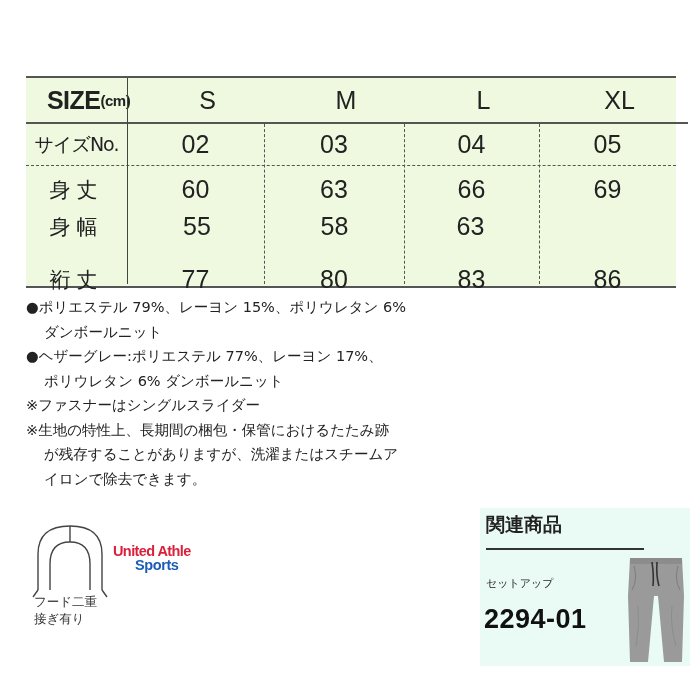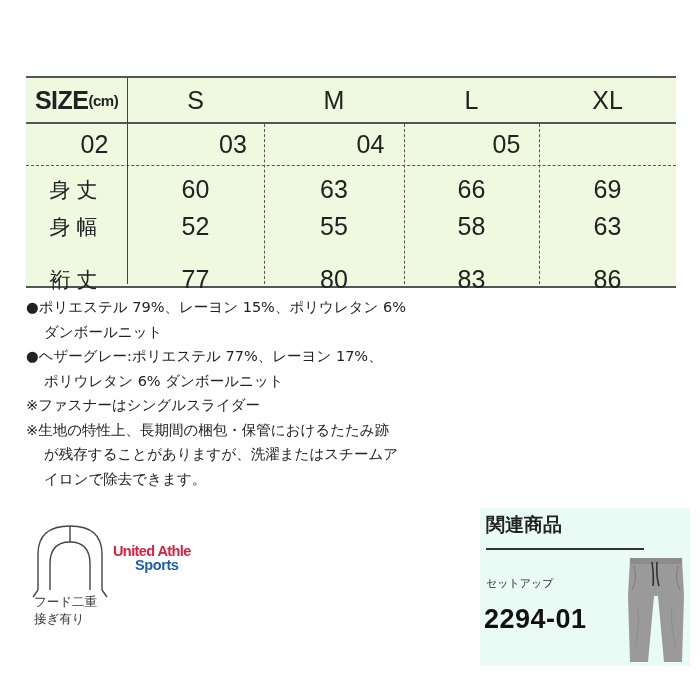--- a/index.html
+++ b/index.html
@@ -3,21 +3,21 @@
 <meta charset="utf-8">
 <style>
   html, body { margin:0; padding:0; background:#ffffff; }
   body { width:700px; height:700px; position:relative; overflow:hidden;
          font-family:"DejaVu Sans", "Liberation Sans", sans-serif; color:#222; }
 
   
   .size-table { position:absolute; left:26px; top:76px; width:650px; height:208px;
                 background:#eef9e0; border-top:2px solid #555; border-bottom:2px solid #555; }
   .row { position:absolute; left:0; width:650px; display:flex; }
-  .row.header { top:0; height:44px; border-bottom:2px solid #555; }
+  .row.header { top:0; height:44px; border-bottom:2px solid #555;padding-left:12px; }
   .row.sizeno { top:46px; height:41px; border-bottom:1.5px dashed #555; }
   .body-rows { position:absolute; left:0; top:89px; width:650px; height:117px; }
   .row.m { position:absolute; height:37px; }
   .row.m0 { top:4px; } .row.m1 { top:41px; } .row.m2 { top:94px; }
 
   .cell { display:flex; align-items:center; justify-content:center;
           font-family:"Liberation Sans", sans-serif; font-size:25px; color:#222; }
   .c0 { width:101px; } .c1 { width:137px; } .c2 { width:140px; } .c3 { width:135px; } .c4 { width:137px; }
 
   .vline { position:absolute; top:0; height:206px; }
@@ -66,37 +66,37 @@
       <span>SIZE</span>
         <span class="unit">(cm)</span>
     </div>
     <div class="cell c1">S</div>
     <div class="cell c2">M</div>
     <div class="cell c3">L</div>
     <div class="cell c4">XL</div>
   </div>
 
   <div class="row sizeno">
+    <div class="cell c0 label-sizeno">サイズNo.</div>
     <div class="cell c1">02</div>
     <div class="cell c2">03</div>
     <div class="cell c3">04</div>
     <div class="cell c4">05</div>
   </div>
 
   <div class="body-rows">
     <div class="row m m0">
       <div class="cell c0 label-jp">身丈</div>
       <div class="cell c1">60</div>
       <div class="cell c2">63</div>
       <div class="cell c3">66</div>
       <div class="cell c4">69</div>
     </div>
     <div class="row m m1">
       <div class="cell c0 label-jp">身幅</div>
-      <div class="cell c1">52</div>
       <div class="cell c2">55</div>
       <div class="cell c3">58</div>
       <div class="cell c4">63</div>
     </div>
     <div class="row m m2">
       <div class="cell c0 label-jp">裄丈</div>
       <div class="cell c1">77</div>
       <div class="cell c2">80</div>
       <div class="cell c3">83</div>
       <div class="cell c4">86</div>

